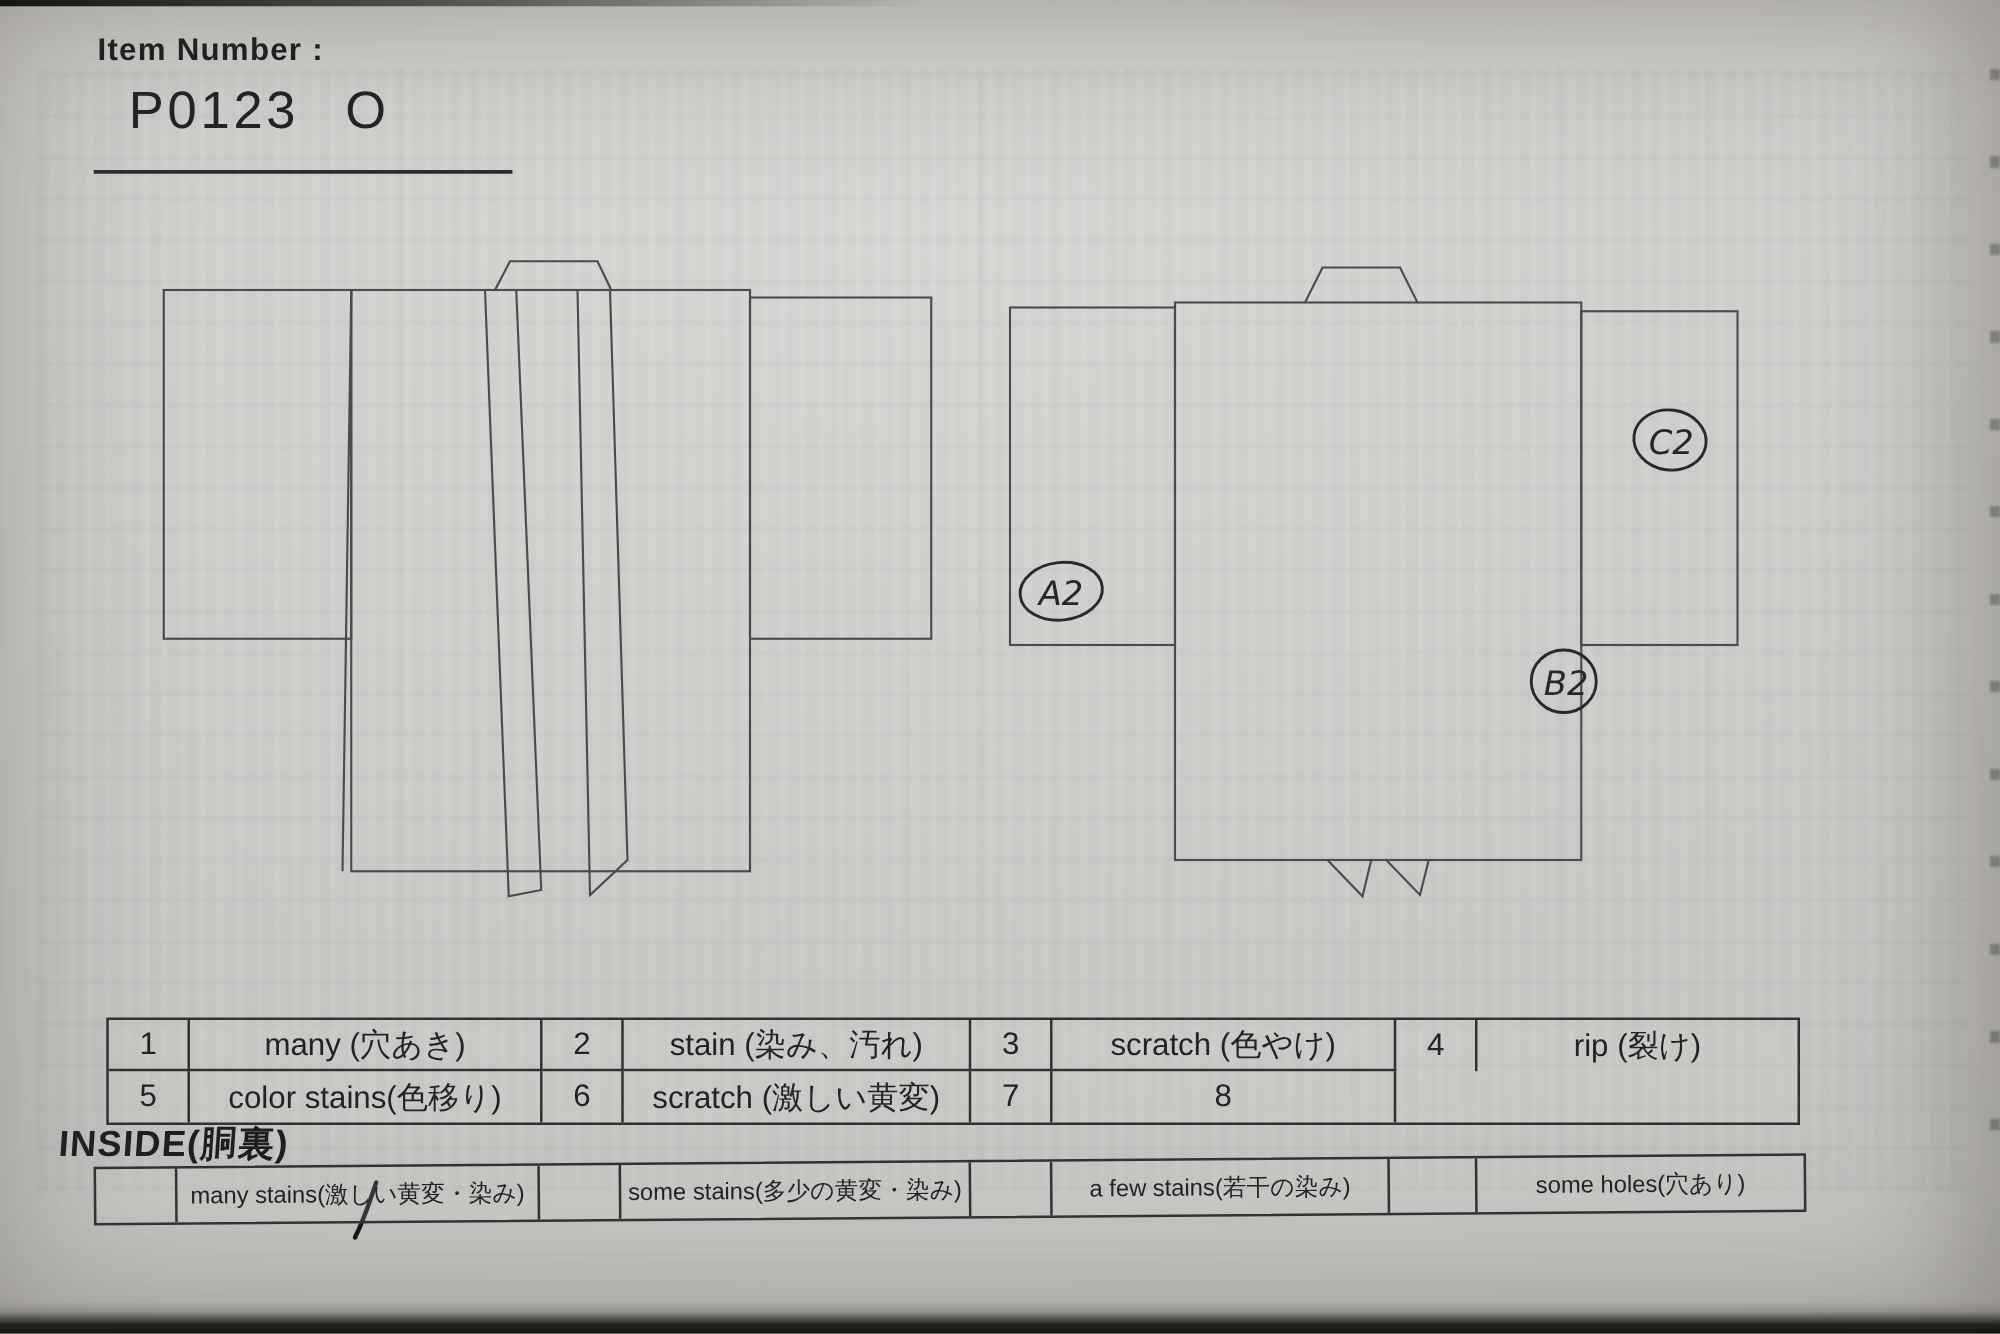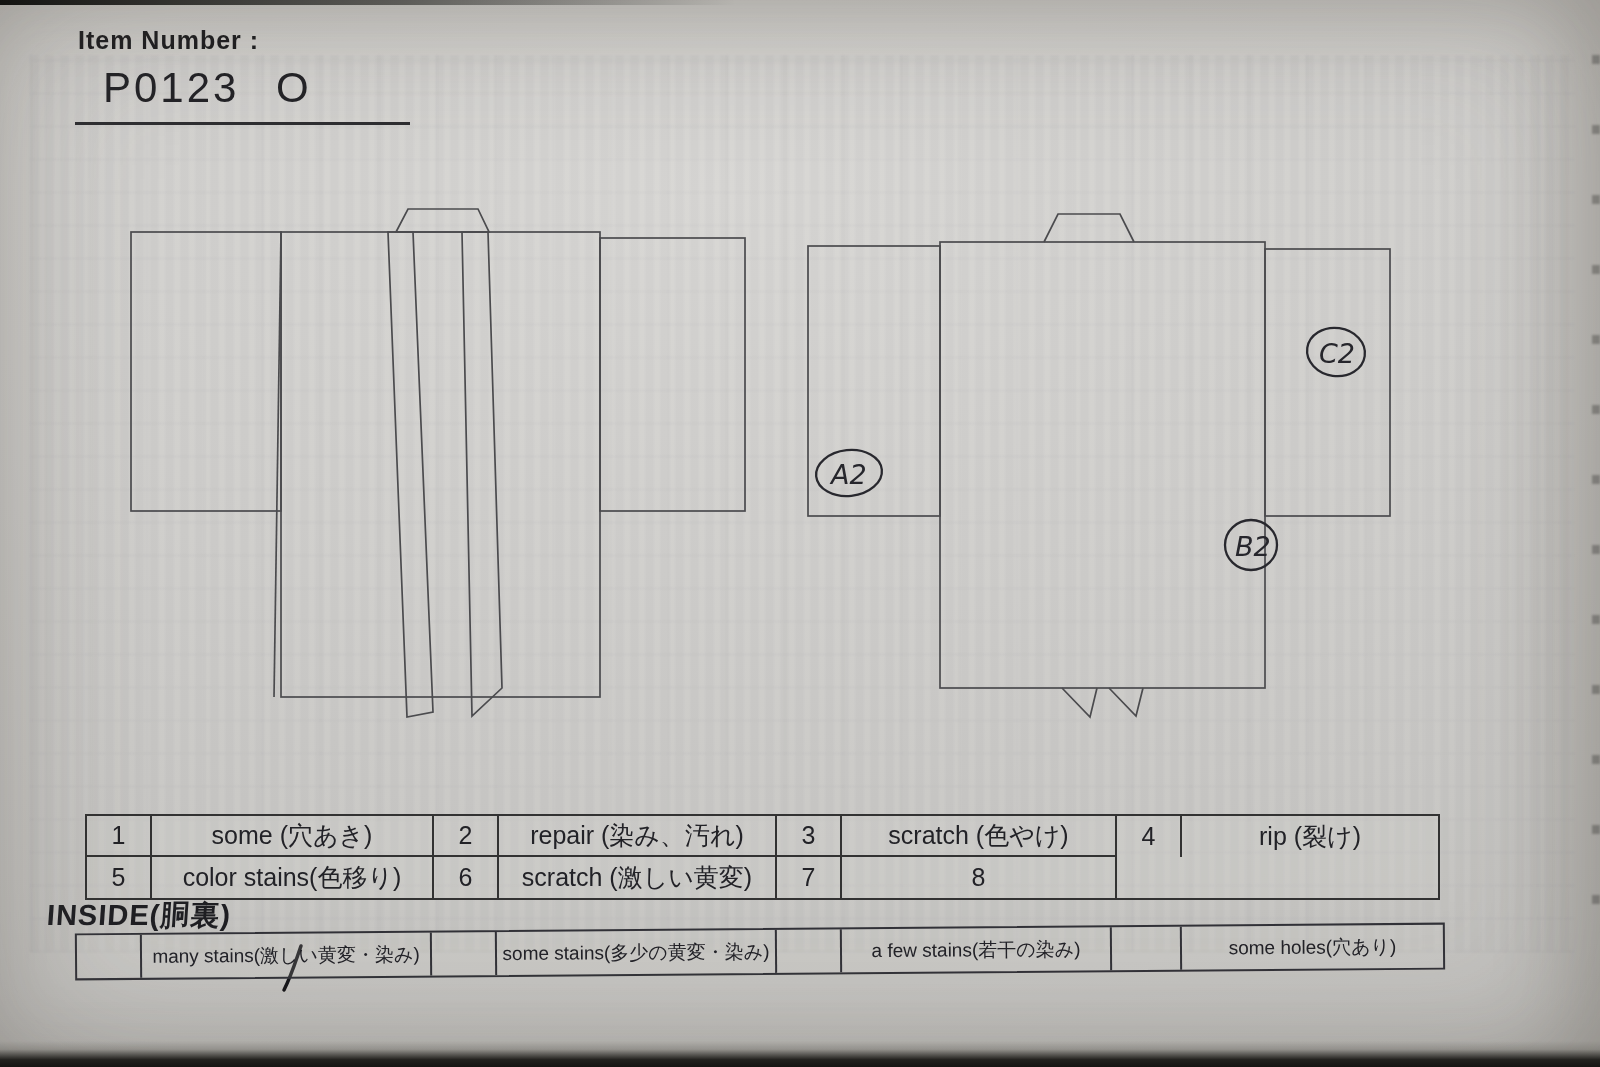--- a/index.html
+++ b/index.html
@@ -20,21 +20,21 @@
     filter:blur(1.2px);opacity:.75;}
   .edge-top{position:absolute;top:0;left:0;width:46%;height:5px;pointer-events:none;
     background:linear-gradient(90deg,#141412 0%,rgba(20,20,18,.55) 55%,rgba(20,20,18,0) 100%);}
   .edge-bottom{position:absolute;bottom:0;left:0;right:0;height:26px;pointer-events:none;
     background:linear-gradient(180deg, rgba(140,138,132,0) 0%, rgba(116,114,108,.45) 32%, #22211e 72%, #151412 100%);}
   .edge-right{position:absolute;right:0;top:55px;width:8px;height:880px;pointer-events:none;opacity:.55;
     background:repeating-linear-gradient(180deg, rgba(25,25,22,.55) 0 9px, rgba(0,0,0,0) 9px 70px);
     filter:blur(1px);}
   .hdr-label{position:absolute;left:78px;top:26px;font-size:25px;font-weight:600;
     letter-spacing:1px;color:#1d1d20;}
-  .hdr-value{position:absolute;left:75px;top:62px;width:335px;padding:2px 0 10px 28px;
+  .hdr-value{position:absolute;left:75px;top:62px;width:335px;padding:2px 0 24px 28px;
     font-size:42px;font-weight:500;letter-spacing:3px;word-spacing:22px;color:#232327;
     border-bottom:3px solid #2e2e31;}
   svg.diagrams{position:absolute;inset:0;pointer-events:none;}
   .dline{fill:none;stroke:#4b4b4e;stroke-width:1.7;}
   .pen{fill:none;stroke:#28282e;stroke-width:2.3;}
   .pen-text{font-family:"DejaVu Sans",sans-serif;font-style:italic;font-size:27px;fill:#26262c;}
   .lg-table{position:absolute;left:85px;top:814px;width:1355px;
     border:2.5px solid #323232;display:grid;
     grid-template-columns:65px 282px 65px 278px 65px 275px 65px 1fr;
     grid-auto-rows:41px;background:rgba(216,215,212,.20);}
@@ -90,23 +90,23 @@
       <ellipse class="pen" cx="1251" cy="545" rx="26" ry="25"></ellipse>
       <text class="pen-text" x="1235" y="556">B2</text>
       <ellipse class="pen" cx="1336" cy="352" rx="29" ry="24" transform="rotate(8 1336 352)"></ellipse>
       <text class="pen-text" x="1319" y="363">C2</text>
       <path d="M301,946 C296,960 292,974 284,990" stroke="#141418" stroke-width="3.5" fill="none" stroke-linecap="round"></path>
     </g>
   </svg>
 
   <div class="lg-table">
     <div class="lg-cell">1</div>
-    <div class="lg-cell">some (穴あき)</div>
+    <div class="lg-cell">many (穴あき)</div>
     <div class="lg-cell">2</div>
-    <div class="lg-cell">repair (染み、汚れ)</div>
+    <div class="lg-cell">stain (染み、汚れ)</div>
     <div class="lg-cell">3</div>
     <div class="lg-cell">scratch (色やけ)</div>
     <div class="lg-cell">4</div>
     <div class="lg-cell">rip (裂け)</div>
     <div class="lg-cell">5</div>
     <div class="lg-cell">color stains(色移り)</div>
     <div class="lg-cell">6</div>
     <div class="lg-cell">scratch (激しい黄変)</div>
     <div class="lg-cell">7</div>
     <div class="lg-cell">8</div>

